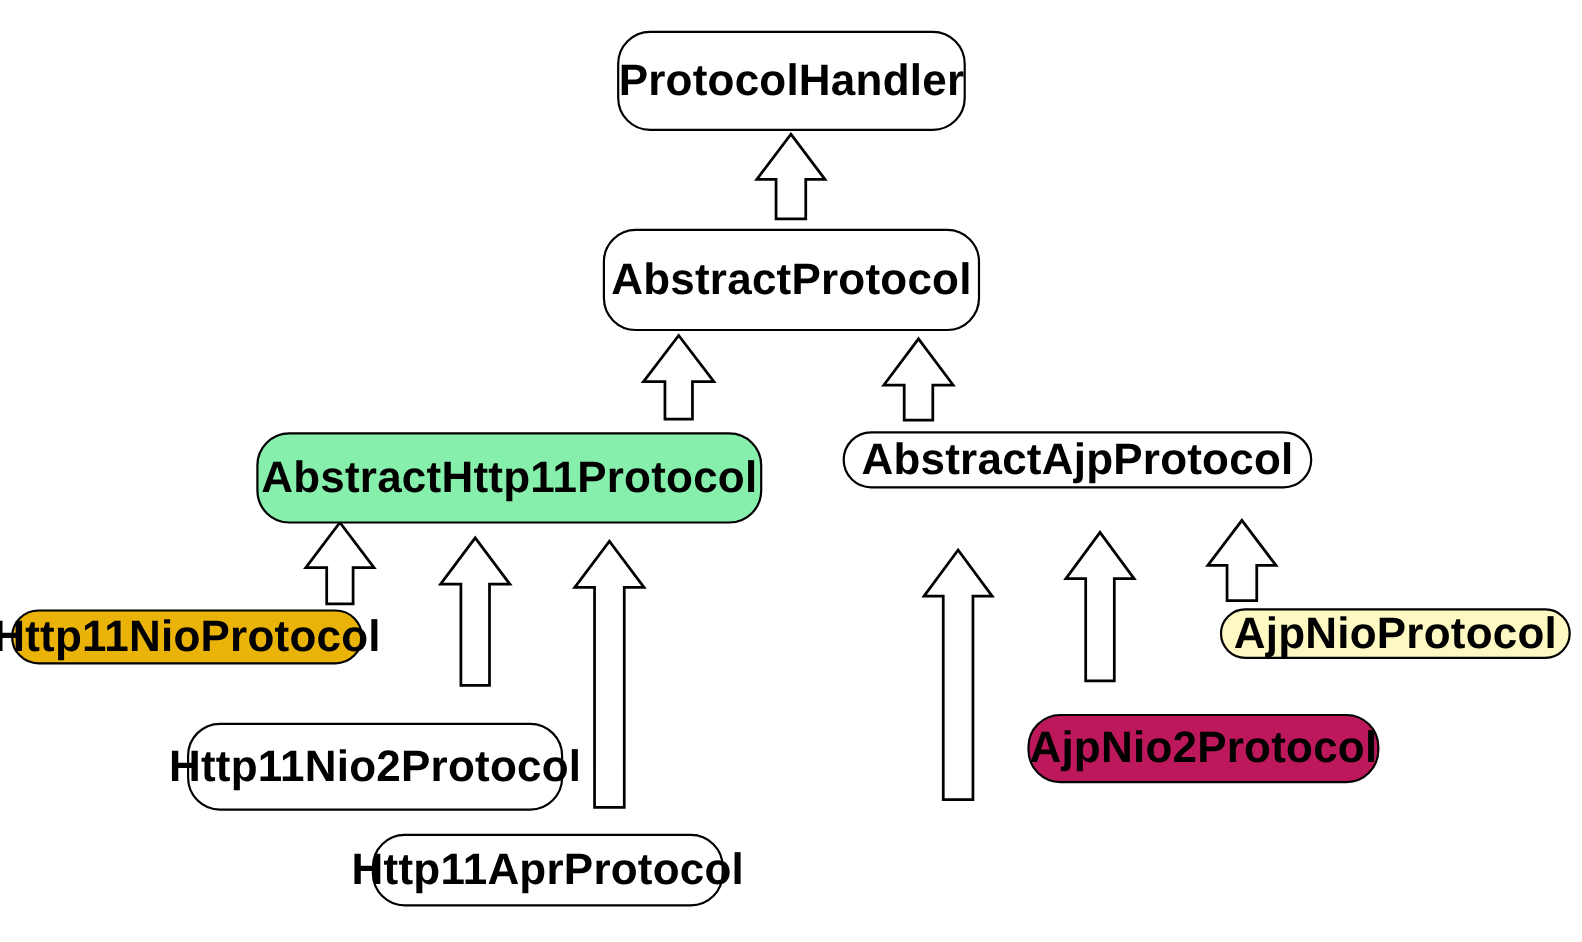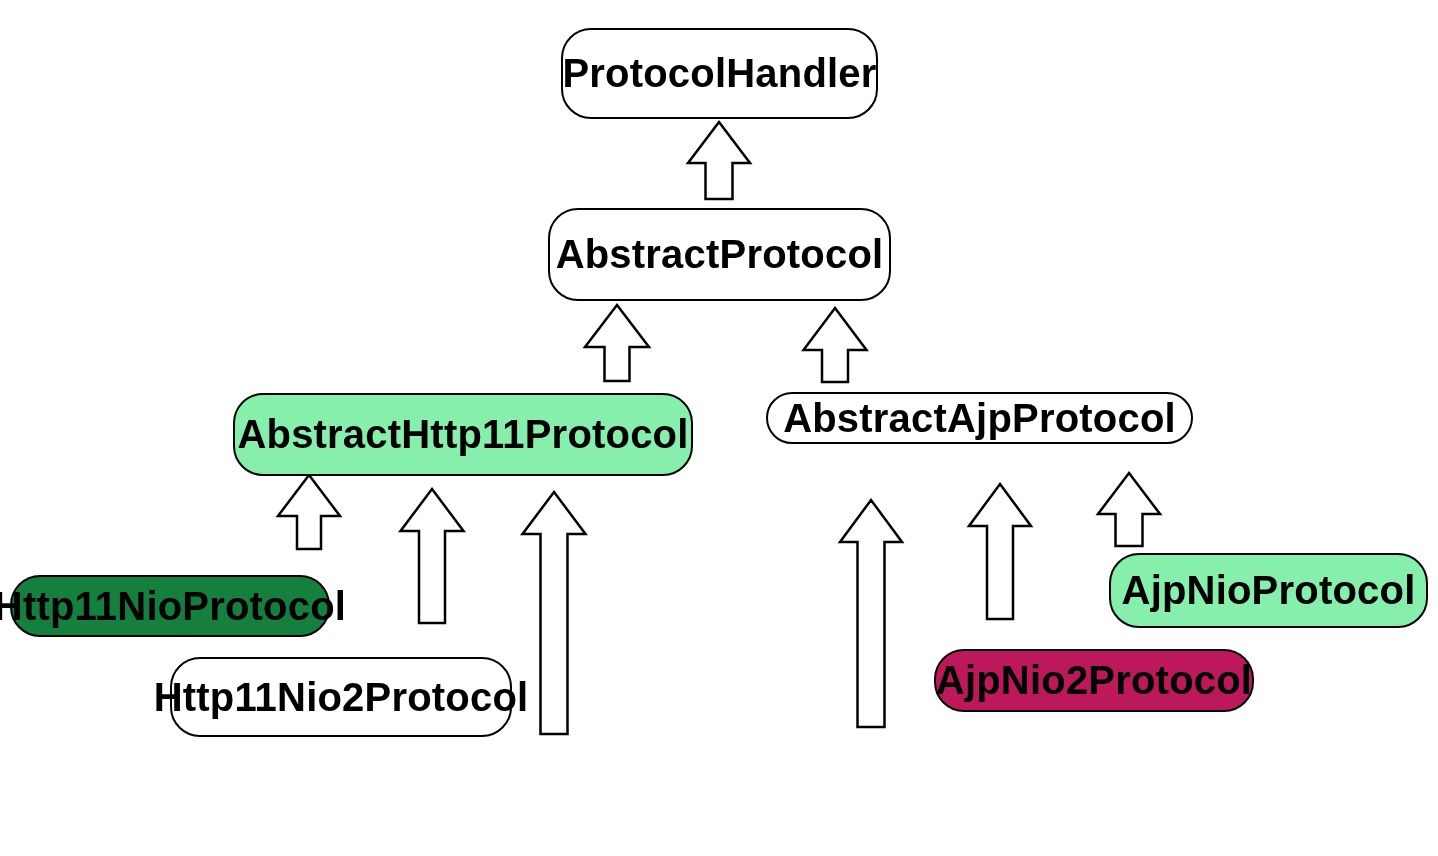--- a/index.html
+++ b/index.html
@@ -63,26 +63,29 @@
   </div>
   <div class="node" style="left: 548px; top: 208px; width: 343px; height: 93px; border-color: rgb(0, 0, 0); background: rgb(255, 255, 255);">
     <span class="label">AbstractProtocol</span>
   </div>
   <div class="node" style="left: 233px; top: 393px; width: 460px; height: 83px; border-color: rgb(0, 0, 0); background: #86efac;">
     <span class="label">AbstractHttp11Protocol</span>
   </div>
   <div class="node" style="left: 766px; top: 392px; width: 427px; height: 52px; border-color: rgb(0, 0, 0); background: rgb(255, 255, 255);">
     <span class="label">AbstractAjpProtocol</span>
   </div>
-  <div class="node" style="left: 10px; top: 575px; width: 320px; height: 62px; border-color: rgb(0, 0, 0); background: #15803d;">
+  <div class="node" style="left: 10px; top: 554px; width: 320px; height: 50px; border-color: rgb(0, 0, 0); background: #eab308;">
     <span class="label">Http11NioProtocol</span>
   </div>
   <div class="node" style="left: 170px; top: 657px; width: 342px; height: 80px; border-color: rgb(0, 0, 0); background: rgb(255, 255, 255);">
     <span class="label">Http11Nio2Protocol</span>
   </div>
-  <div class="node" style="left: 1109px; top: 553px; width: 319px; height: 75px; border-color: rgb(0, 0, 0); background: #86efac;">
+  <div class="node" style="left: 338px; top: 758px; width: 320px; height: 66px; border-color: rgb(0, 0, 0); background: rgb(255, 255, 255);">
+    <span class="label">Http11AprProtocol</span>
+  </div>
+  <div class="node" style="left: 1109px; top: 553px; width: 319px; height: 46px; border-color: rgb(0, 0, 0); background: #fef9c3;">
     <span class="label">AjpNioProtocol</span>
   </div>
   <div class="node" style="left: 934px; top: 649px; width: 320px; height: 63px; border-color: rgb(0, 0, 0); background: #be185d;">
     <span class="label">AjpNio2Protocol</span>
   </div>
 
 </div>
 
 </body></html>

